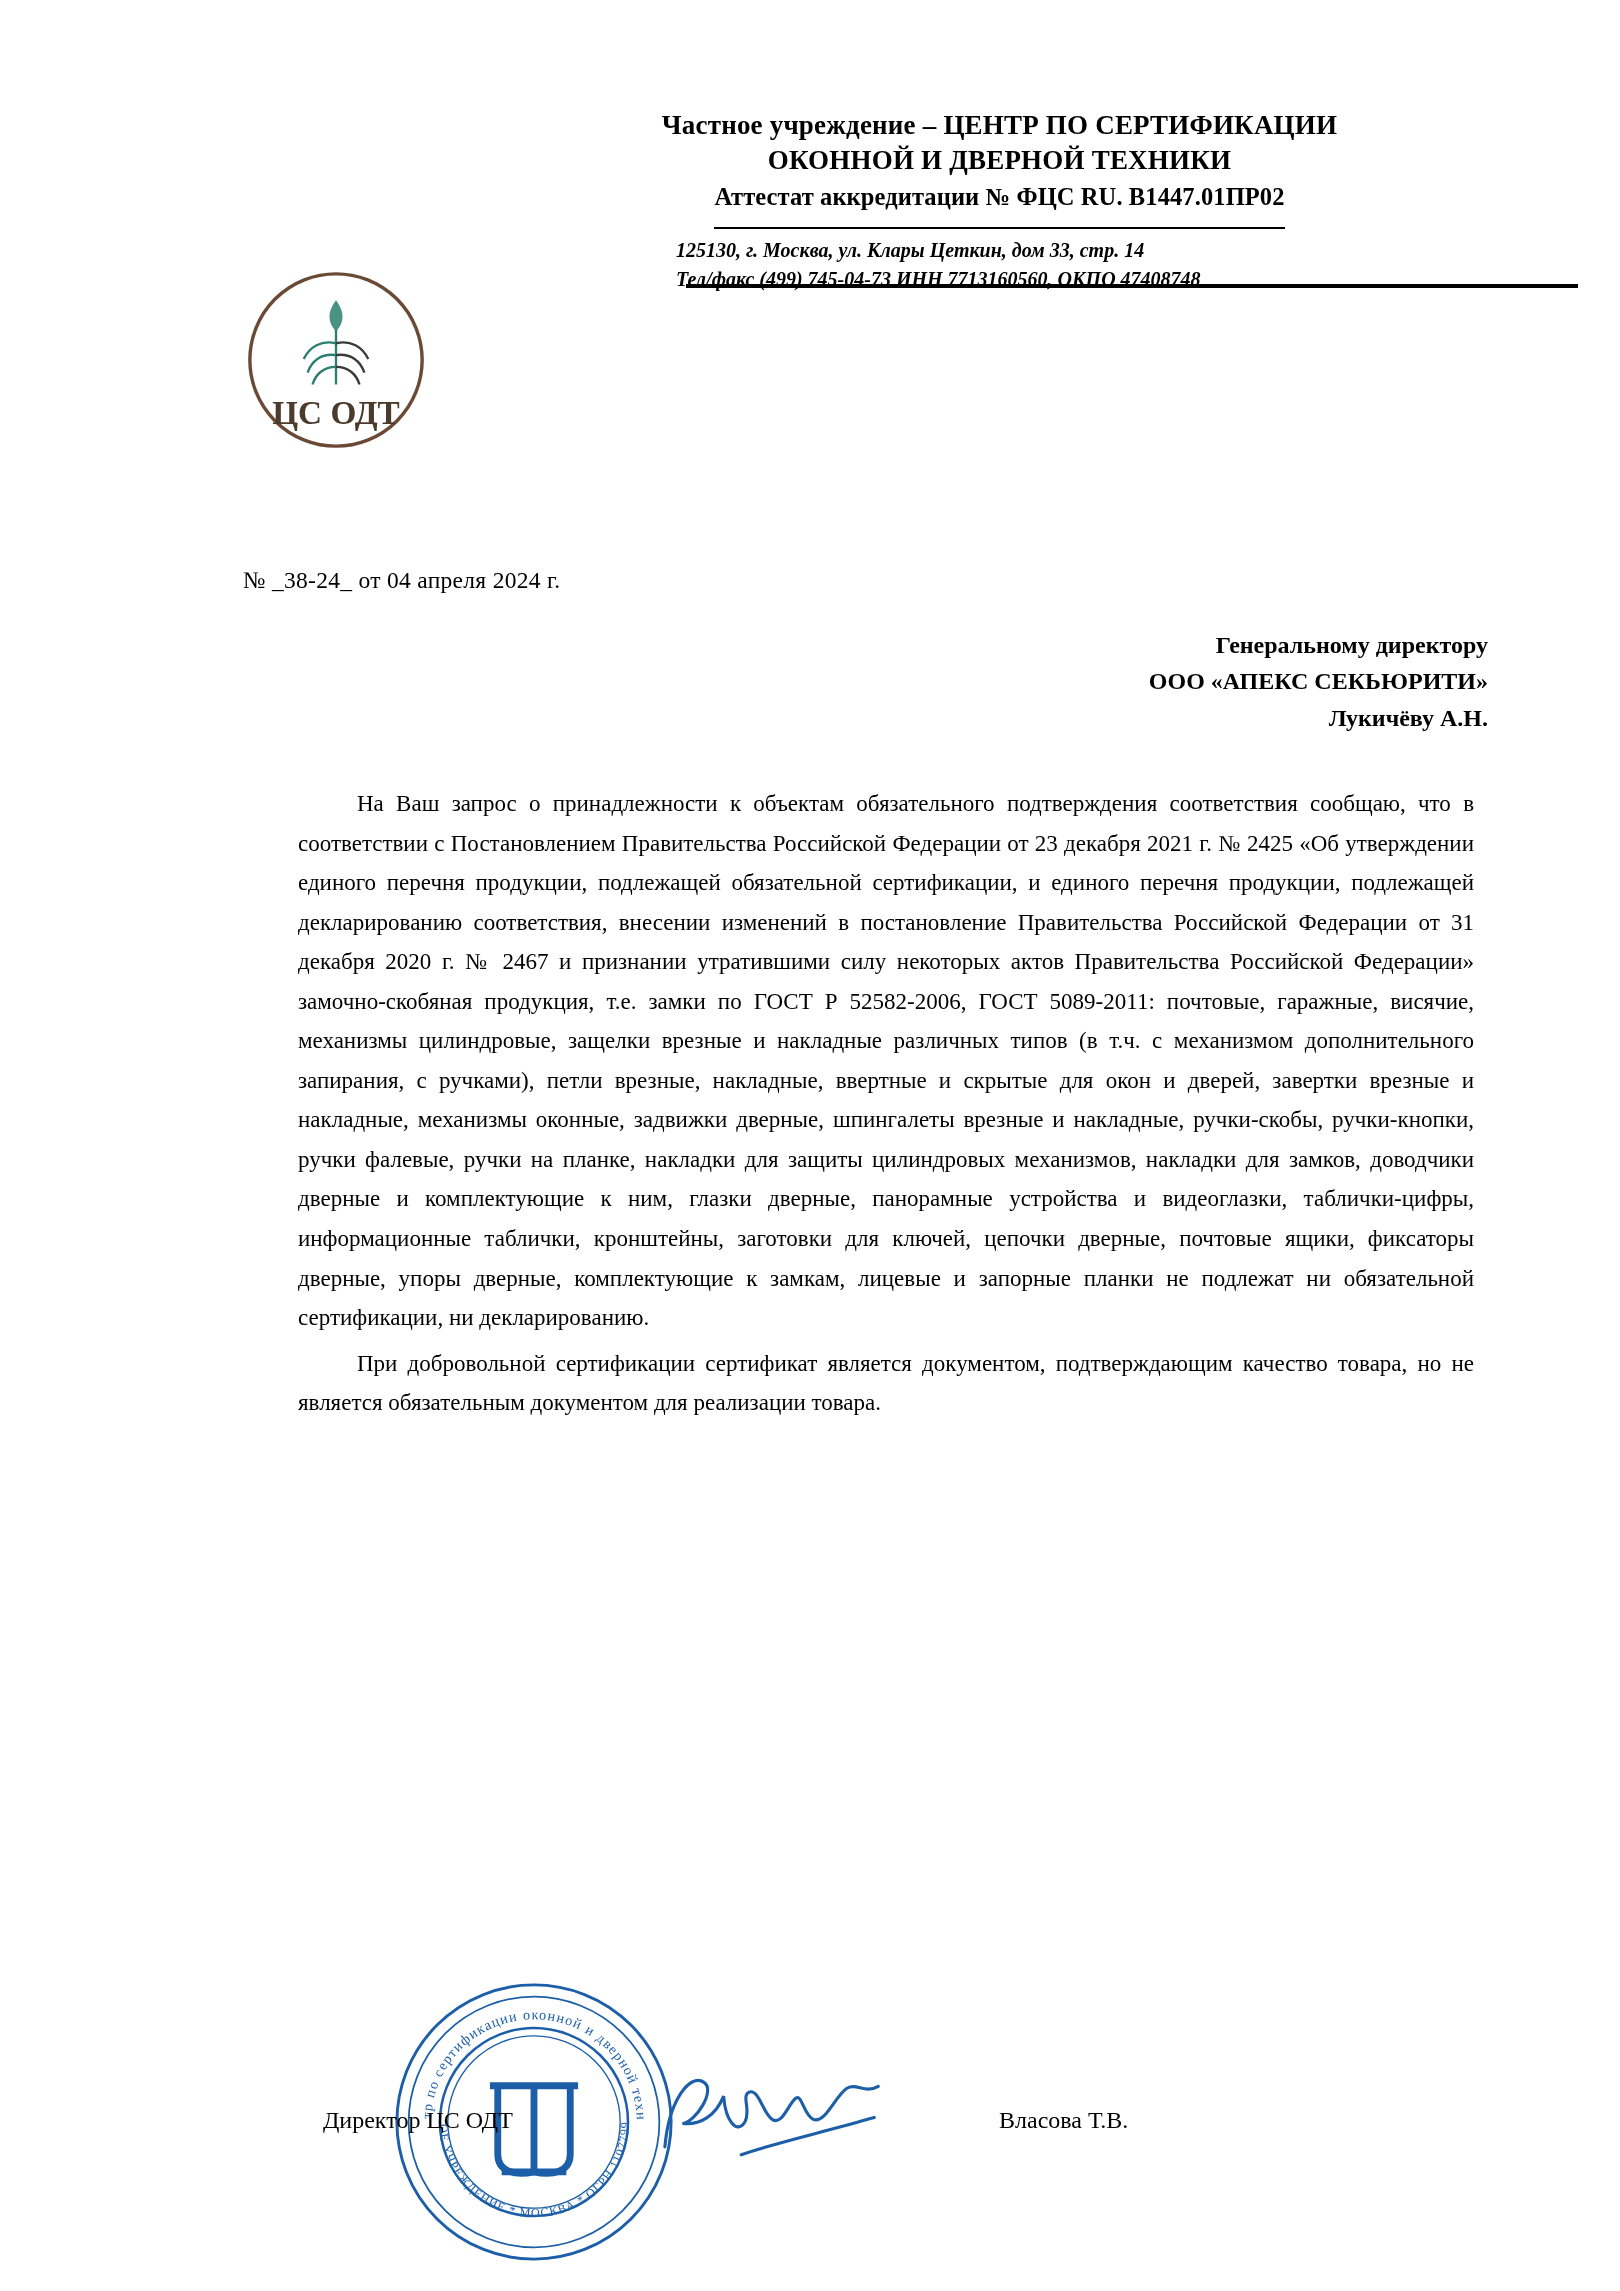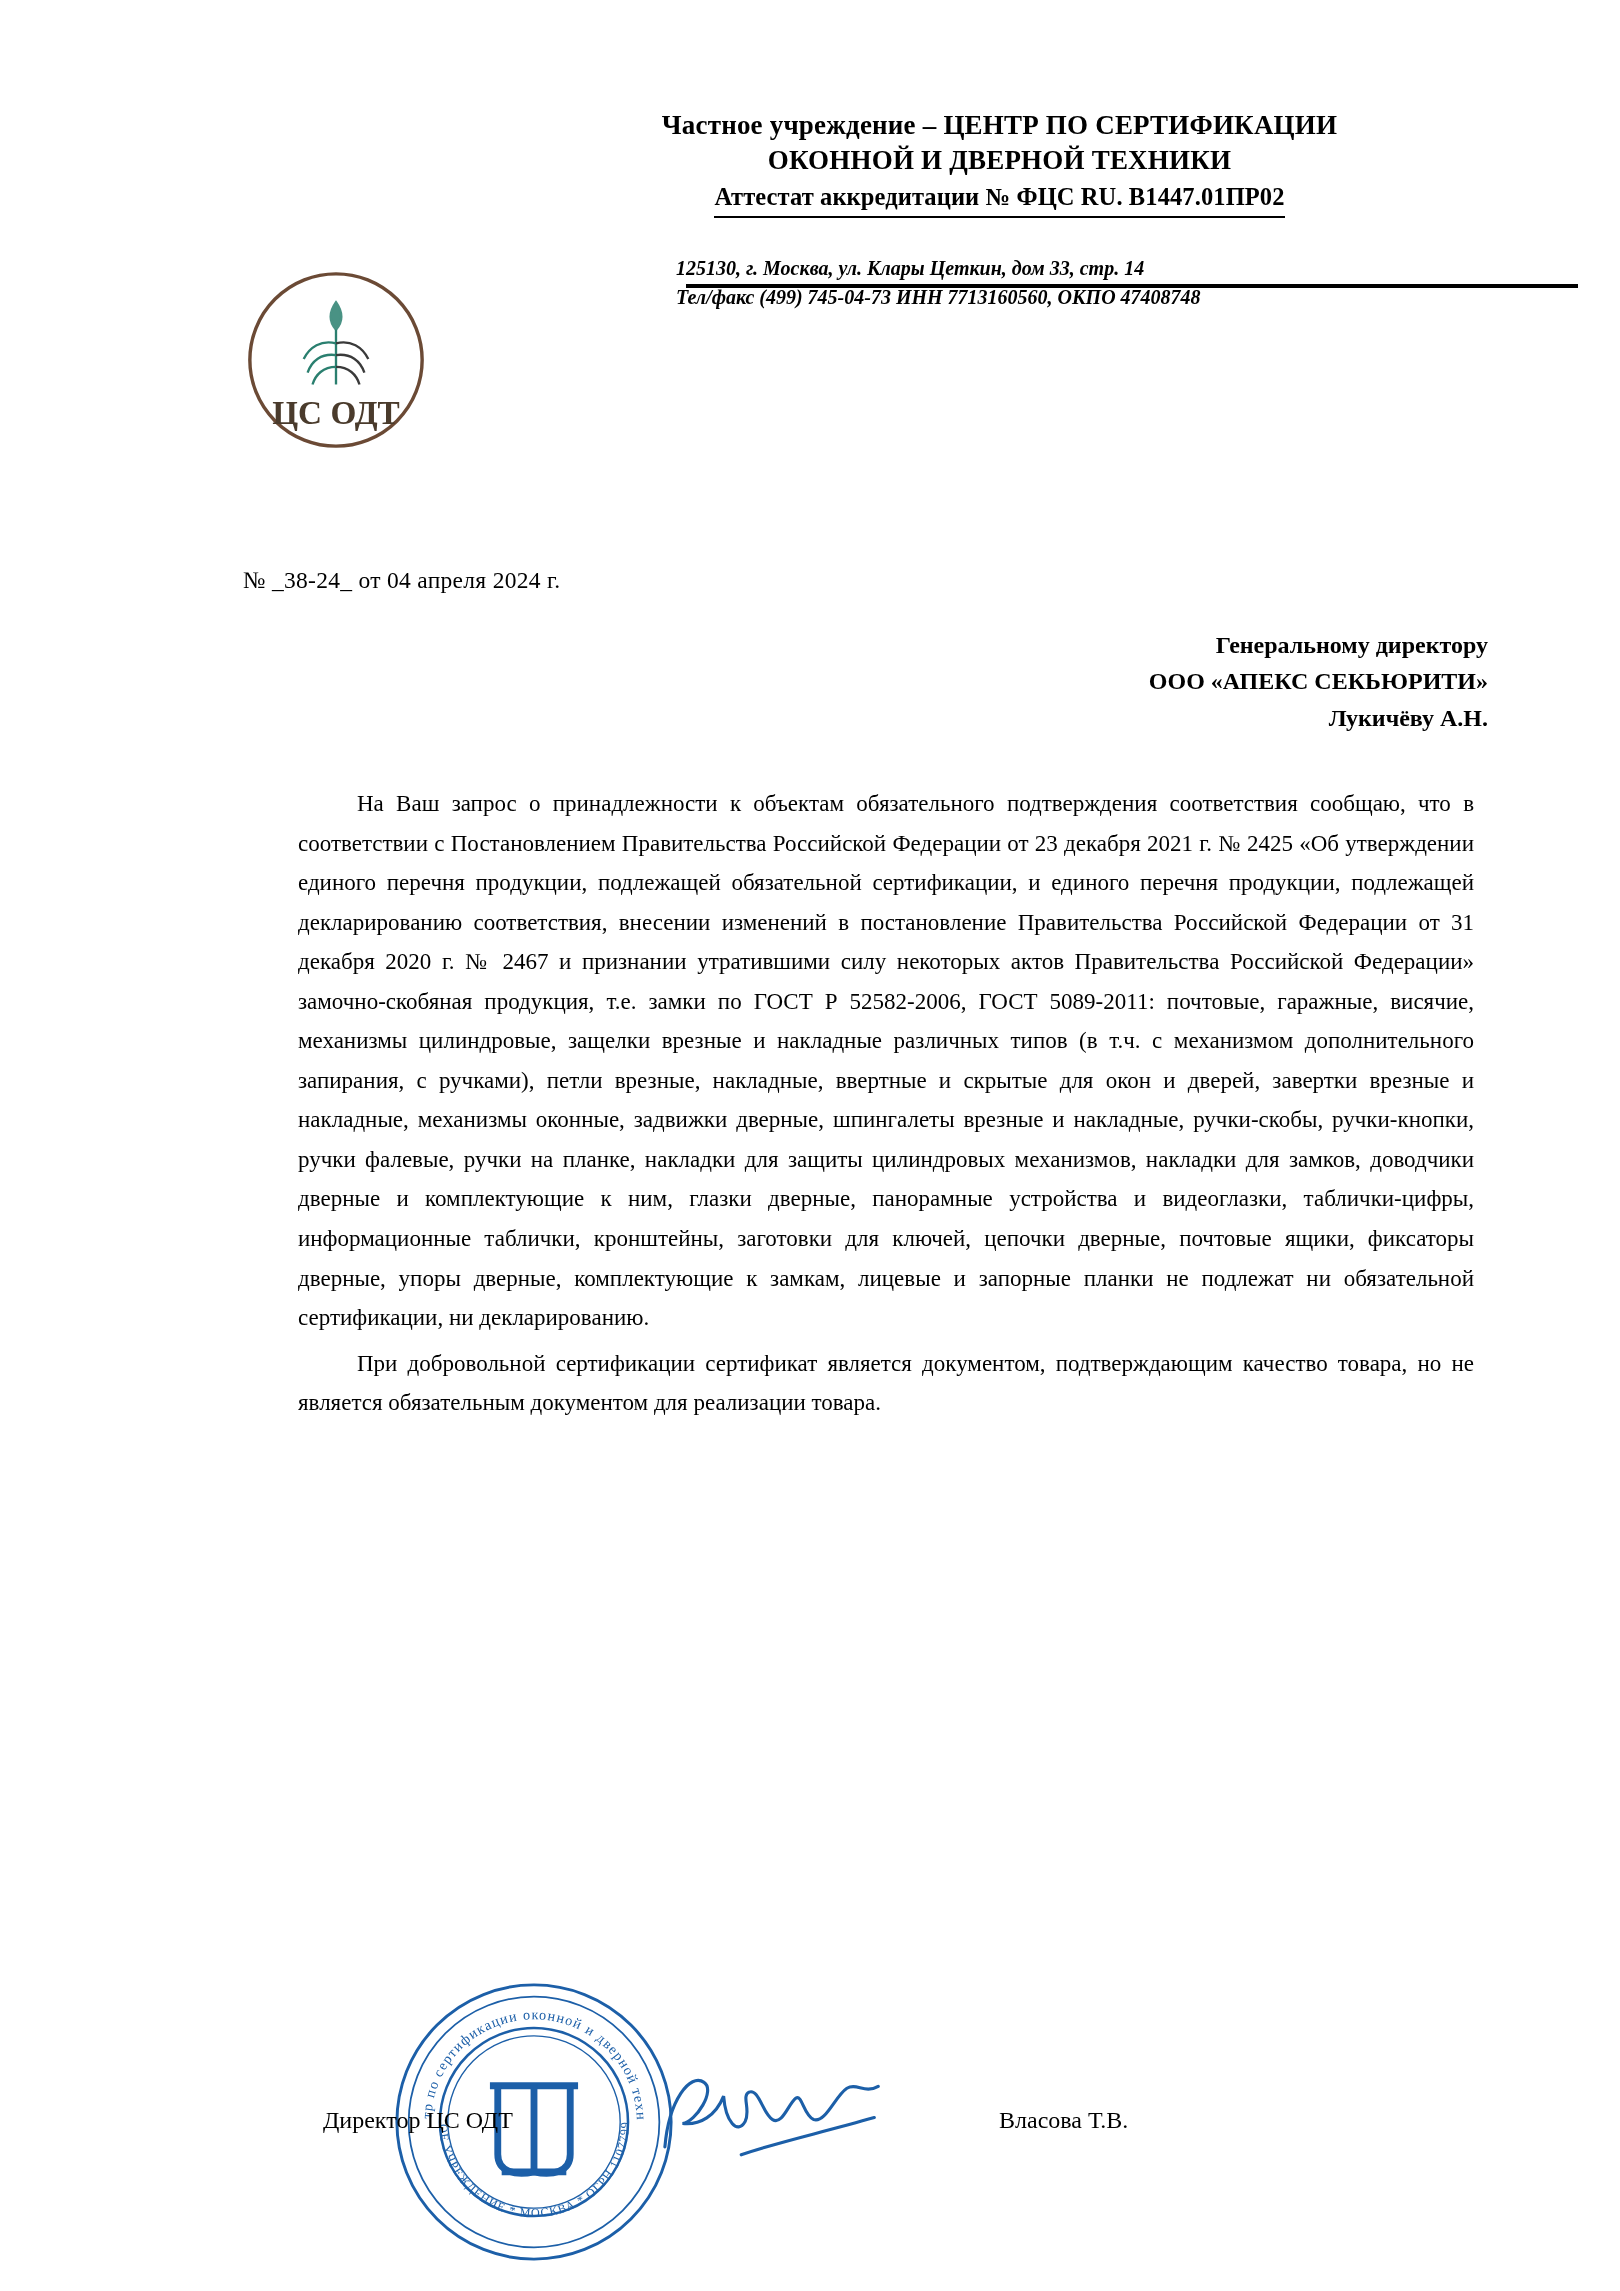--- a/index.html
+++ b/index.html
@@ -38,30 +38,30 @@
   .org-title {
     font-size: 27px;
     font-weight: bold;
     line-height: 1.28;
     letter-spacing: 0.2px;
   }
   .attestat {
     font-size: 24.5px;
     font-weight: bold;
     margin-top: 5.9px;
-    padding-bottom: 5px;
+    padding-bottom: 16px;
     display: inline-block;
     border-bottom: 2.5px solid #000;
     letter-spacing: 0.1px;
   }
 
   .contacts {
     margin-left: 676px;
     width: 902px;
-    margin-top: 36px;
+    margin-top: 7px;
     font-size: 20px;
     font-style: italic;
     font-weight: bold;
     line-height: 1.45;
     text-align: left;
   }
 
   .rule-bottom {
     position: absolute;
     left: 686px;

